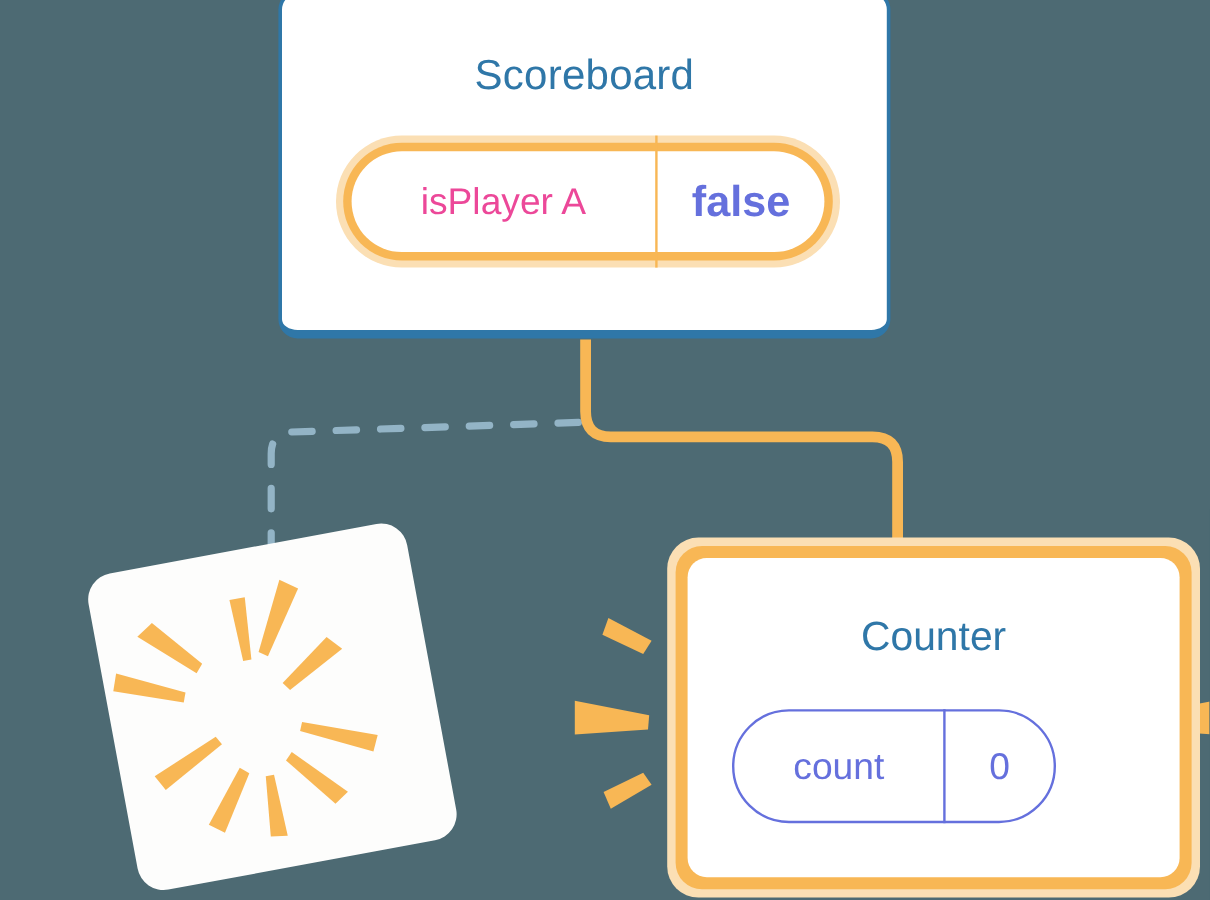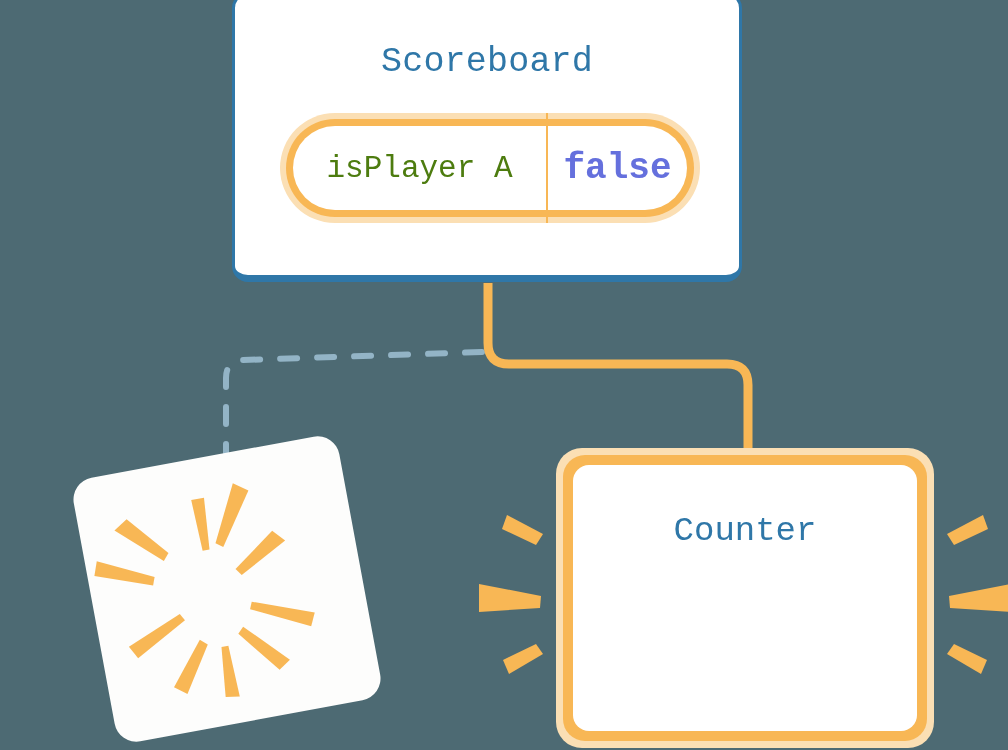--- a/index.html
+++ b/index.html
@@ -7,21 +7,21 @@
     margin: 0;
     padding: 0;
     background: #4d6a73;
   }
   #stage {
     position: relative;
     width: 1008px;
     height: 750px;
     background: #4d6a73;
     overflow: hidden;
-    font-family: Liberation Mono, monospace;
+    font-family: Liberation Sans, sans-serif;
   }
   #svg-layer {
     position: absolute;
     left: 0; top: 0;
     width: 1008px;
     height: 750px;
     overflow: visible;
   }
 
   
@@ -76,21 +76,21 @@
     border-radius: 999px;
     background: #ffffff;
     display: flex;
     align-items: stretch;
   }
   .sb-cell-key {
     flex: 0 0 253px;
     display: flex;
     align-items: center;
     justify-content: center;
-    color: #4d7c0f;
+    color: #ec4899;
     font-size: 31px;
   }
   .sb-divider {
     width: 2px;
     background: #f8b755;
     margin: -13px 0;
   }
   .sb-cell-val {
     flex: 1 1 auto;
     display: flex;
@@ -99,21 +99,21 @@
     color: #6570dd;
     font-size: 36px;
     font-weight: bold;
   }
 
   
   .counter-card {
     position: absolute;
     left: 556px;
     top: 448px;
-    width: 378px;
+    width: 444px;
     height: 300px;
     z-index: 4;
   }
   .ct-outer {
     position: absolute;
     inset: 0;
     border-radius: 26px;
     background: #fbdfb4;
   }
   .ct-mid {
@@ -244,15 +244,20 @@
     </div>
   </div>
 
   <div class="counter-card">
     <div class="ct-outer"></div>
     <div class="ct-mid"></div>
     <div class="ct-inner"></div>
 
     <div class="ct-title">Counter</div>
 
+    <div class="ct-pill">
+      <div class="ct-cell-key">count</div>
+      <div class="ct-divider"></div>
+      <div class="ct-cell-val">0</div>
+    </div>
   </div>
 
 </div>
 
 </body></html>

